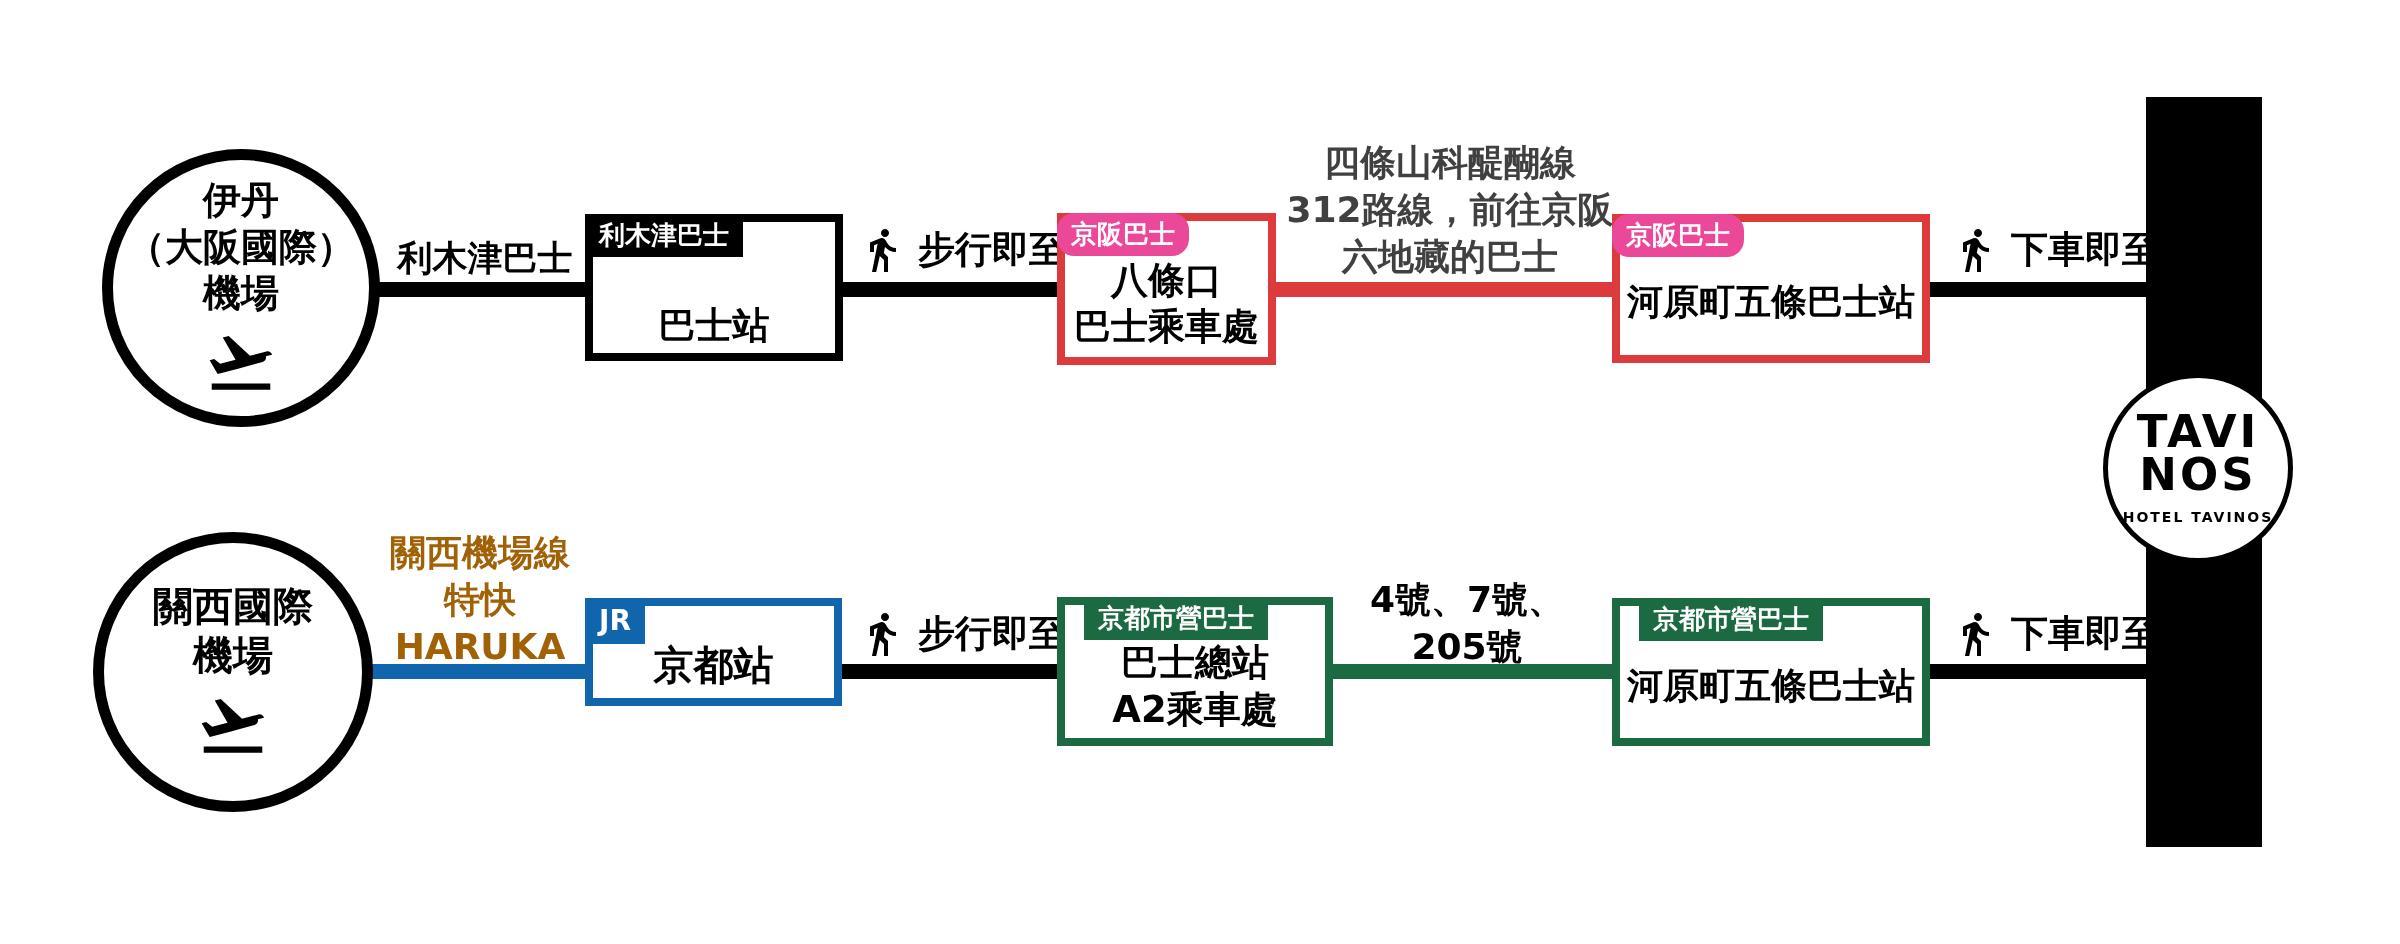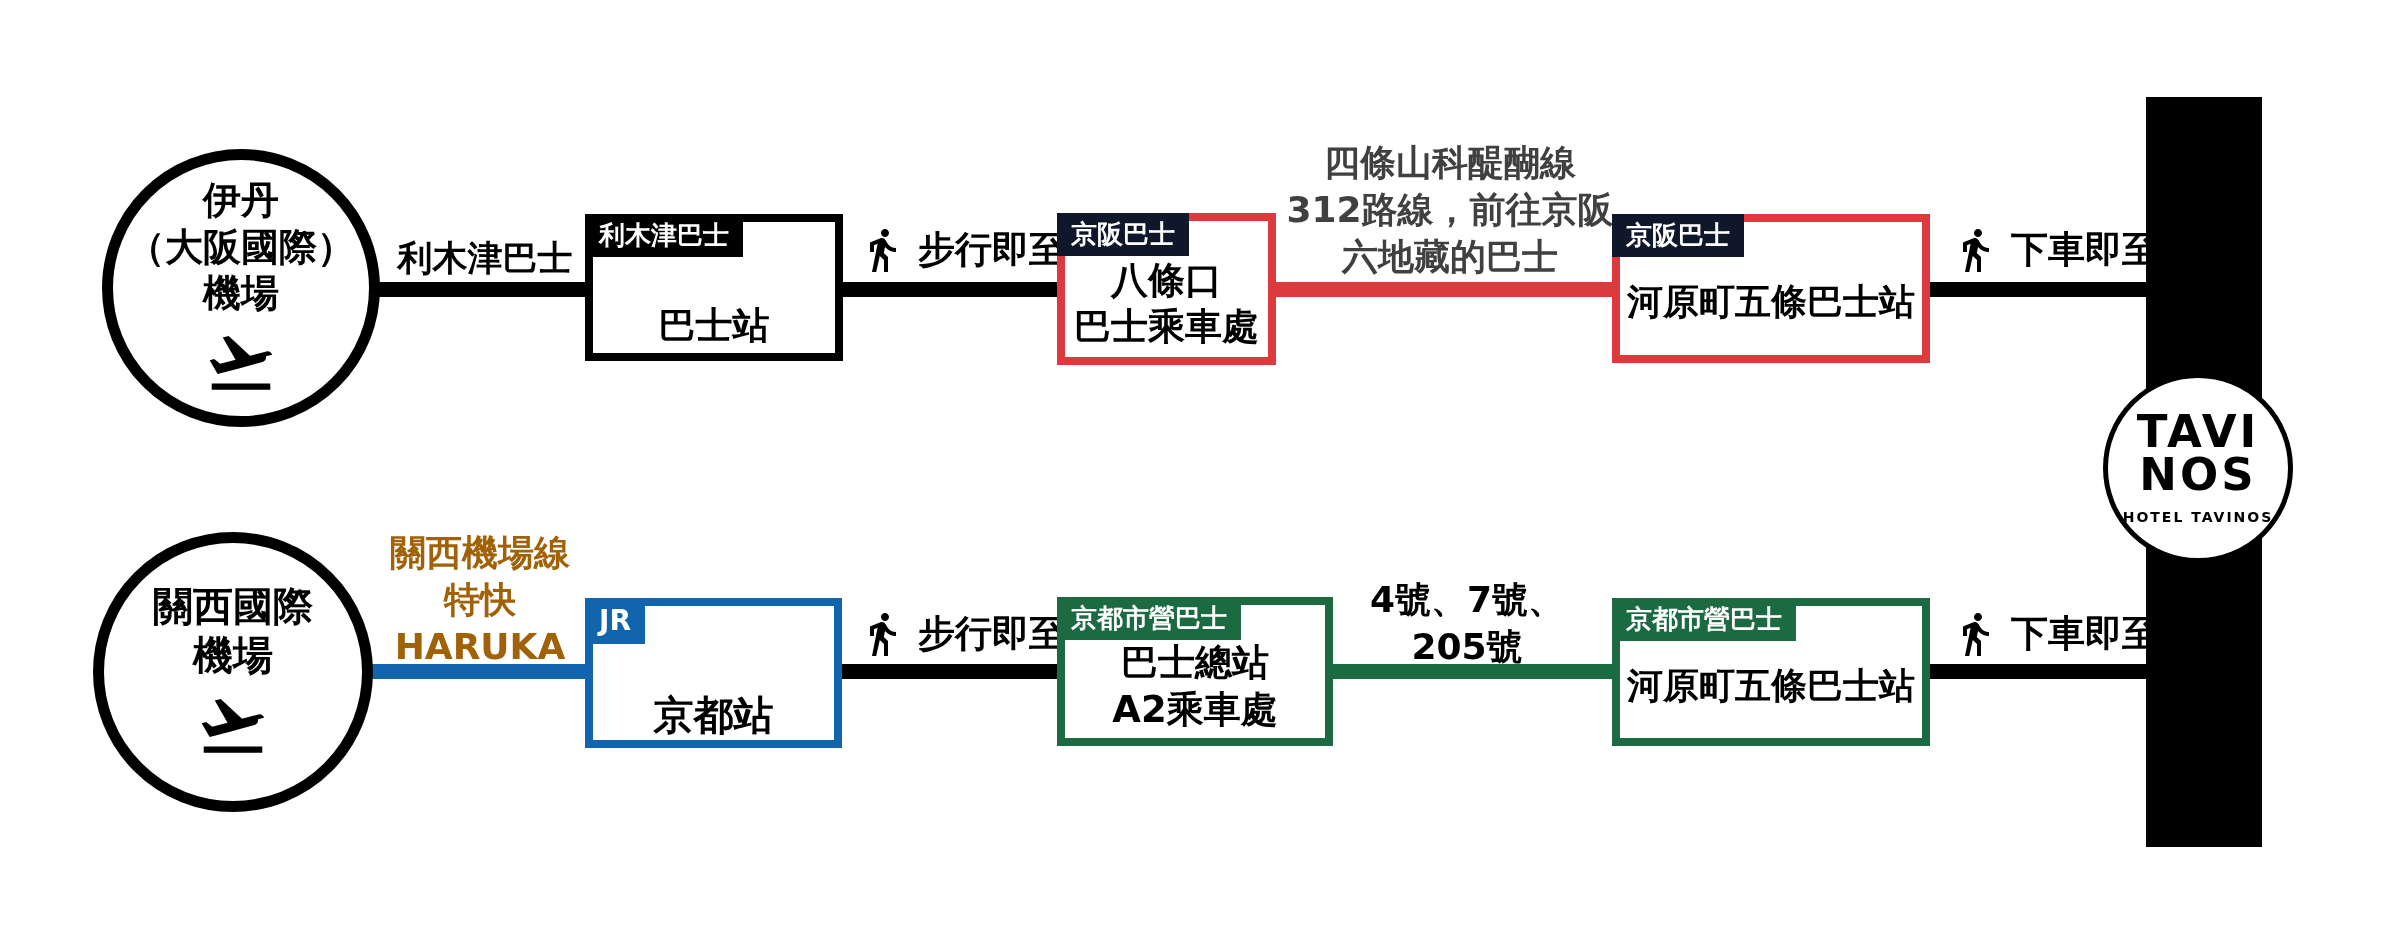--- a/index.html
+++ b/index.html
@@ -25,23 +25,23 @@
     display:flex;align-items:center;justify-content:center;text-align:center;
     font-size:37px;line-height:1.25;
   }
   .station-box.red{border-color:#dc3a3c;}
   .station-box.blue{border-color:#1065ad;}
   .station-box.green{border-color:#1c6a42;}
   .box-tag{
     position:absolute;left:-8px;top:-8px;background:#000;color:#fff;
     font-size:26px;line-height:1.2;padding:6px 14px;white-space:nowrap;
   }
-  .station-box.red .box-tag{background:#0f172a;}
+  .station-box.red .box-tag{background:#ec4899;border-radius:17px;}
   .station-box.blue .box-tag{background:#1065ad;}
-  .station-box.green .box-tag{background:#1c6a42;}
+  .station-box.green .box-tag{background:#1c6a42;margin-left:27px;}
   .box-body{margin-top:30px;}
   .box-body.one-line{margin-top:26px;}
 
   .line-label{position:absolute;text-align:center;font-size:35px;line-height:1.3;white-space:nowrap;}
   .line-label.red{color:#404040;font-size:36px;}
   .line-label.blue{color:#a16207;font-size:36px;}
 
   .walk-group{
     position:absolute;display:flex;align-items:center;gap:12px;
     font-size:37px;white-space:nowrap;height:64px;
@@ -129,21 +129,21 @@
       <path fill="#000" d="M2.5 19h19v2h-19zM22.07 9.64c-.21-.8-1.04-1.28-1.84-1.06L14.92 10l-6.9-6.43-1.93.51 4.14 7.17-4.97 1.33-1.97-1.54-1.45.39 1.82 3.16.77 1.33 1.6-.43 5.31-1.42 4.35-1.16 3.31-.89c.81-.22 1.28-1.05 1.07-1.85z"></path>
     </svg>
   </div>
 
   <div class="line-label blue" style="left:330px;top:530px;width:300px;">
     <span>關西機場線</span><br>
     <span>特快</span><br>
     <span>HARUKA</span>
   </div>
 
-  <div class="station-box blue" style="left:585px;top:598px;width:257px;height:150px;font-size:40px;align-items:flex-end;">
+  <div class="station-box blue" style="left:585px;top:598px;width:257px;height:108px;font-size:40px;">
     <span class="box-tag" style="font-size:28px;">JR</span>
     <span class="box-body one-line">京都站</span>
   </div>
 
   <div class="walk-group" style="left:858px;top:602px;">
     <svg width="48" height="60" viewBox="0 0 24 24">
       <path fill="#000" d="M13.5 5.5c1.1 0 2-.9 2-2s-.9-2-2-2-2 .9-2 2 .9 2 2 2zM9.8 8.9L7 23h2.1l1.8-8 2.1 2v6h2v-7.5l-2.1-2 .6-3C14.8 12 16.8 13 19 13v-2c-1.9 0-3.5-1-4.3-2.4l-1-1.6c-.4-.6-1-1-1.7-1-.3 0-.5.1-.8.1L6 8.3V13h2V9.6l1.8-.7"></path>
     </svg>
     <span>步行即至</span>
   </div>

